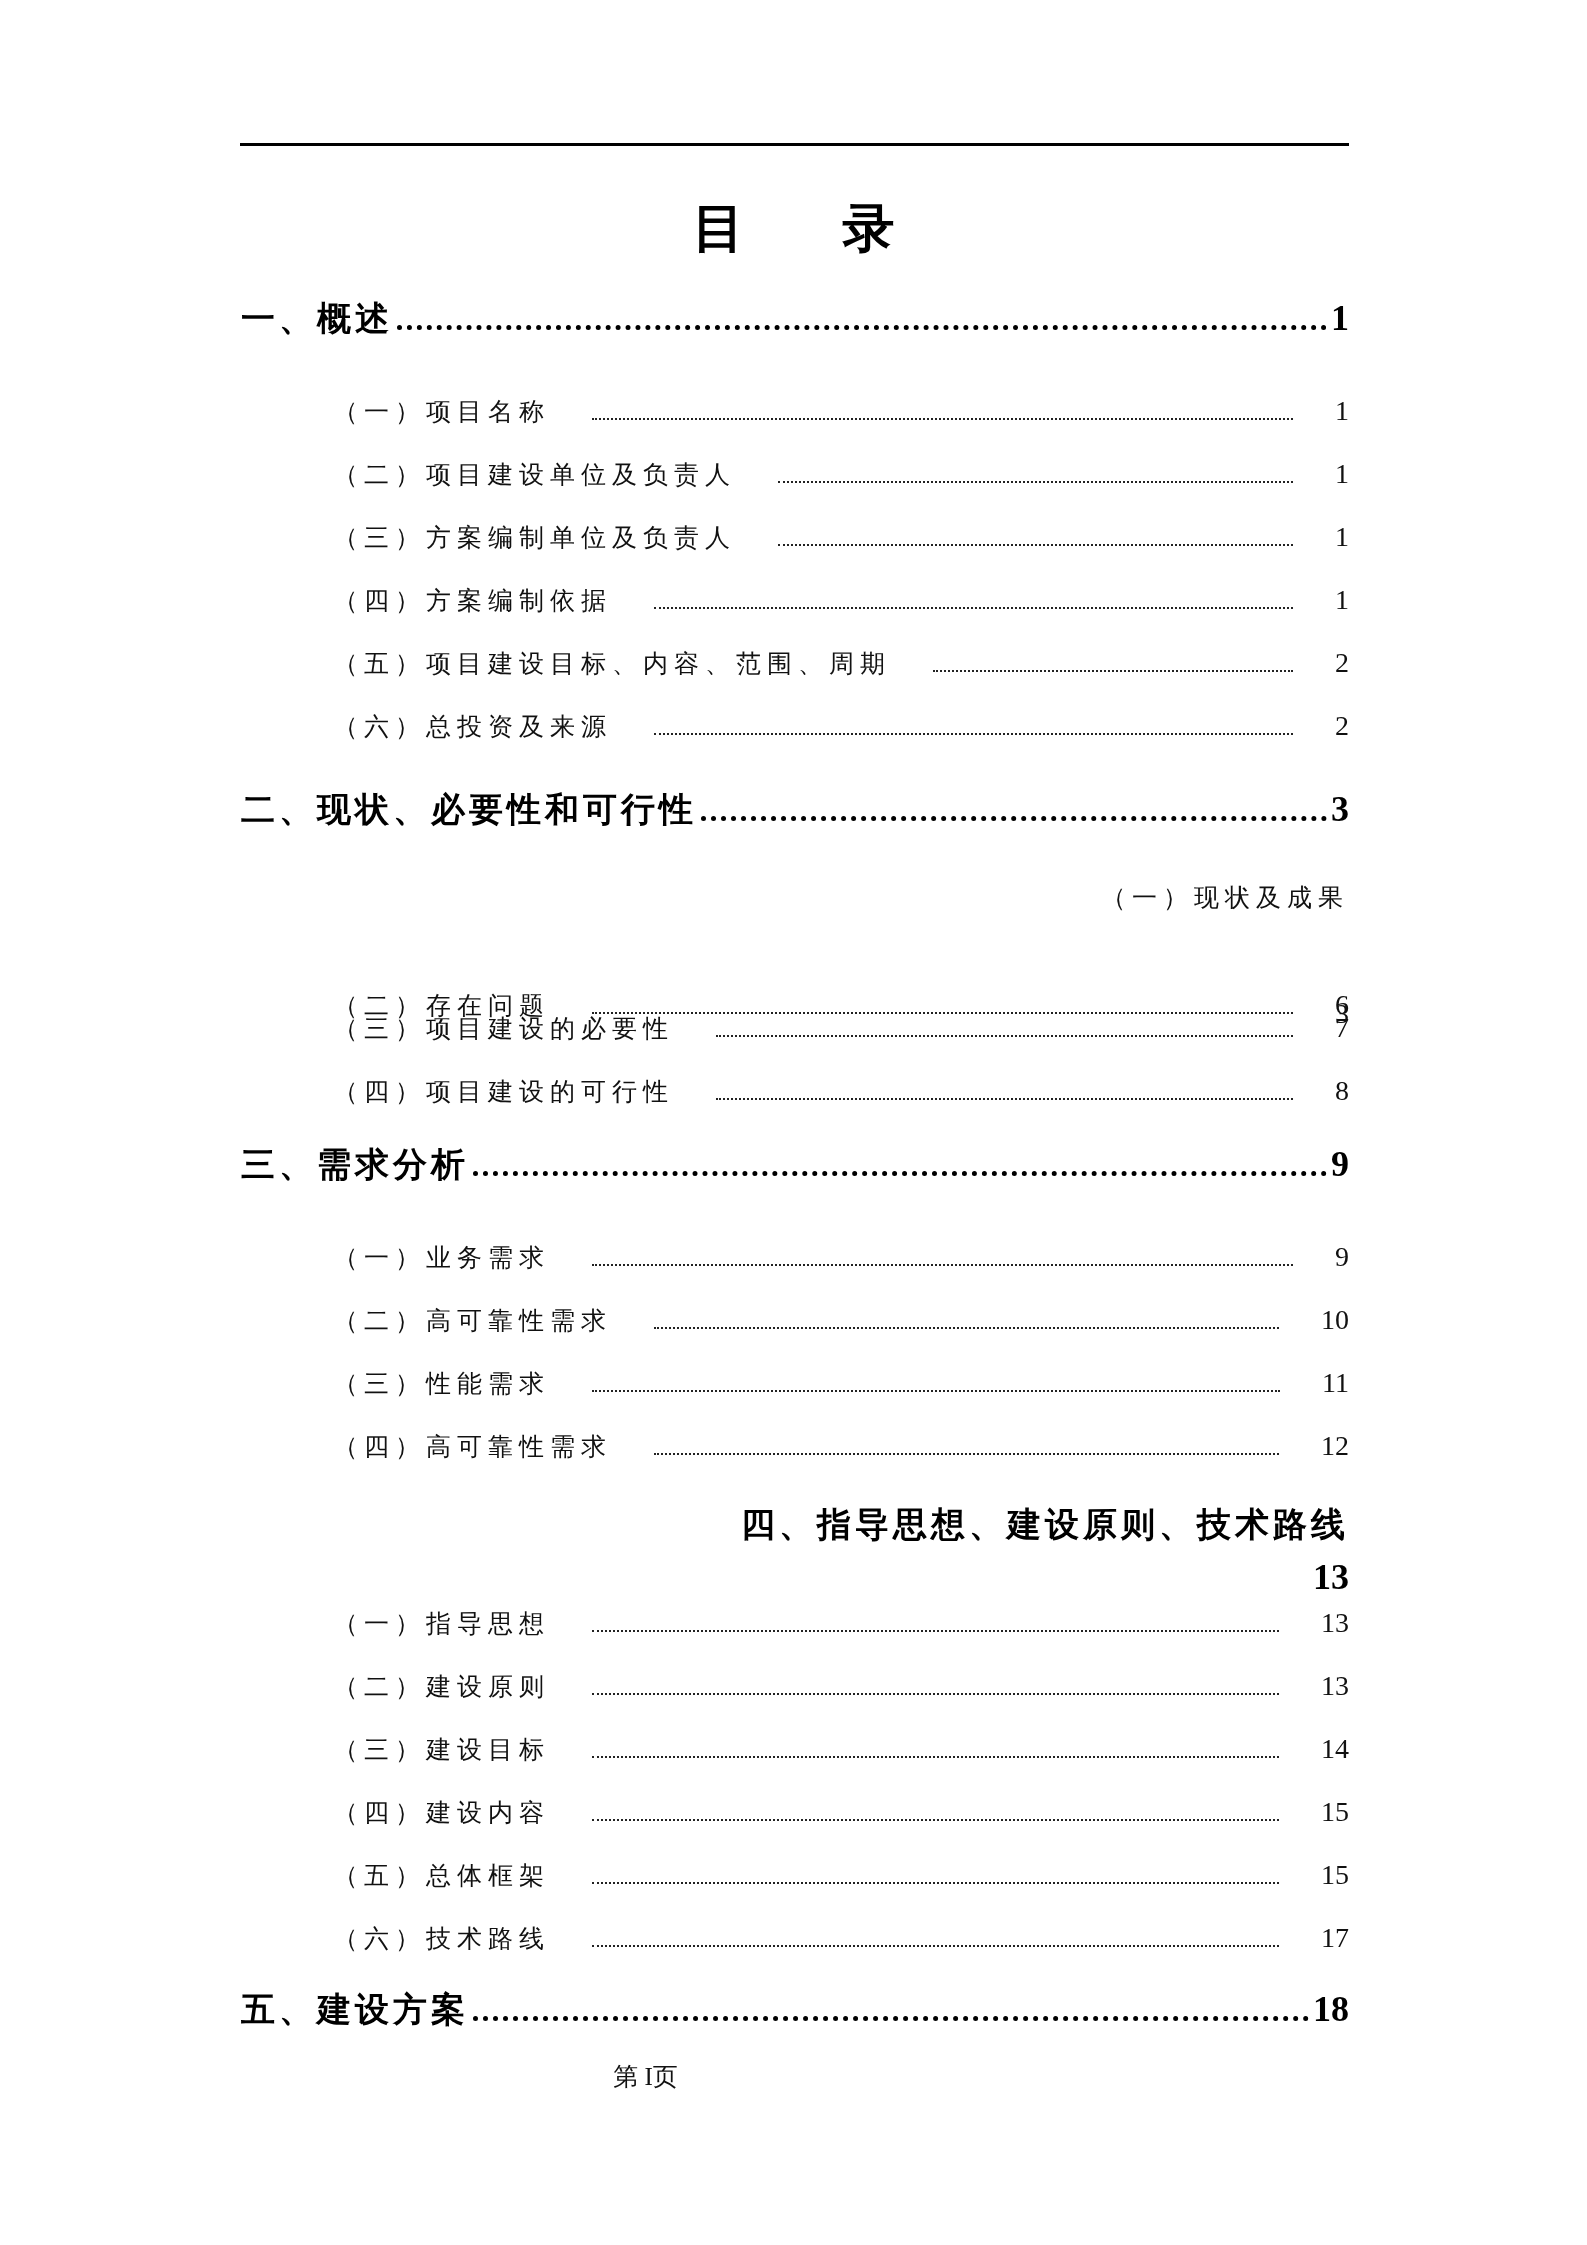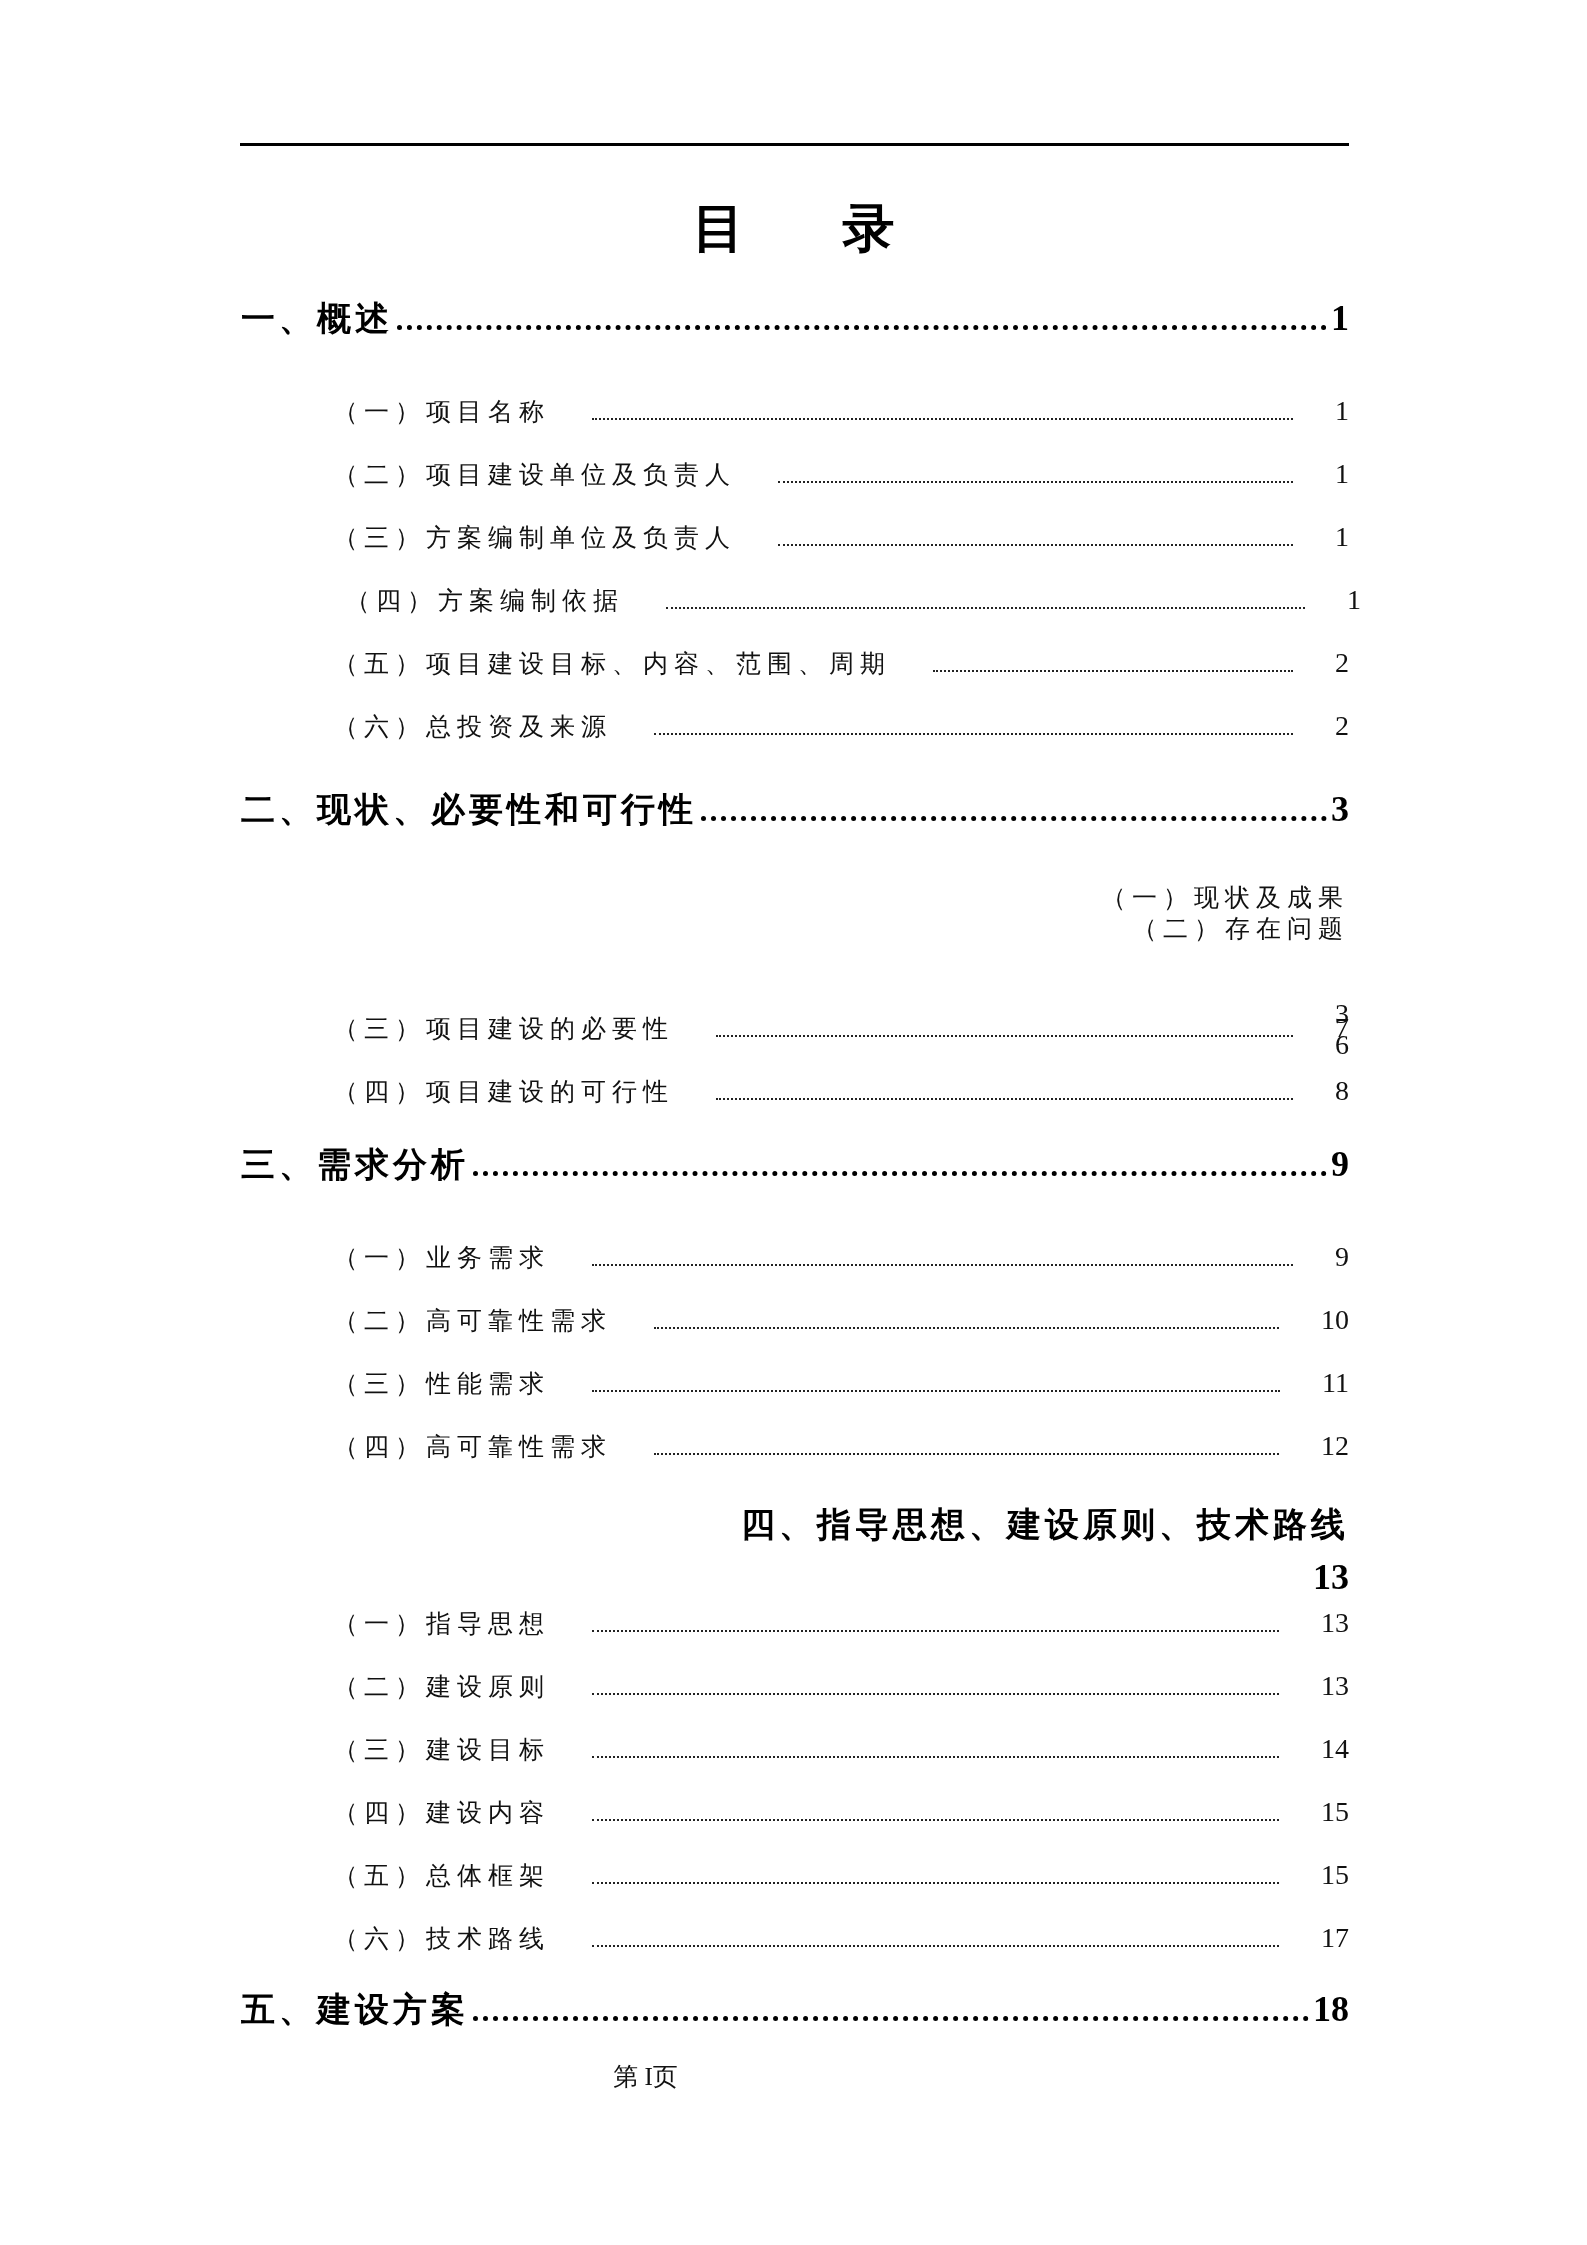--- a/index.html
+++ b/index.html
@@ -47,21 +47,21 @@
     <div class="row s" style="top: 457px;">
       <span class="label">（二）项目建设单位及负责人</span>
       <span class="leader"></span>
       <span class="page">1</span>
     </div>
     <div class="row s" style="top: 520px;">
       <span class="label">（三）方案编制单位及负责人</span>
       <span class="leader"></span>
       <span class="page">1</span>
     </div>
-    <div class="row s" style="top: 583px; margin-left: 12px;">
+    <div class="row s" style="top: 583px;">
       <span class="label">（四）方案编制依据</span>
       <span class="leader"></span>
       <span class="page">1</span>
     </div>
     <div class="row s" style="top: 646px;">
       <span class="label">（五）项目建设目标、内容、范围、周期</span>
       <span class="leader"></span>
       <span class="page">2</span>
     </div>
     <div class="row s" style="top: 709px;">
@@ -72,21 +72,21 @@
     <div class="row h" style="top: 786px;">
       <span class="label">二、现状、必要性和可行性</span>
       <span class="leader"></span>
       <span class="page">3</span>
     </div>
     <div class="row s" style="top: 885px; flex-direction: column;">
       <span class="label">（一）现状及成果</span>
       <span class="leader"></span>
       <span class="page">3</span>
     </div>
-    <div class="row s" style="top: 916px; flex-direction: column;">
+    <div class="row s" style="top: 988px;">
       <span class="label">（二）存在问题</span>
       <span class="leader"></span>
       <span class="page">6</span>
     </div>
     <div class="row s" style="top: 1011px;">
       <span class="label">（三）项目建设的必要性</span>
       <span class="leader"></span>
       <span class="page">7</span>
     </div>
     <div class="row s" style="top: 1074px;">

